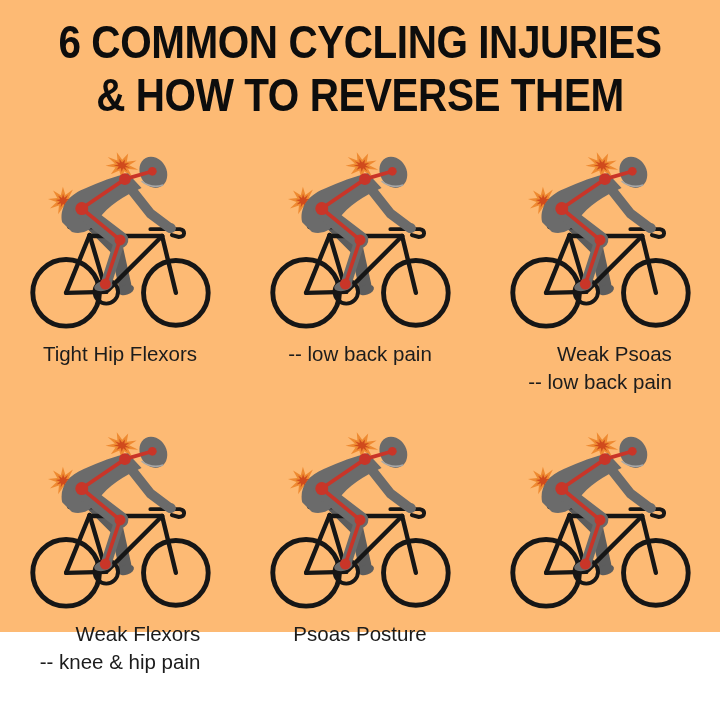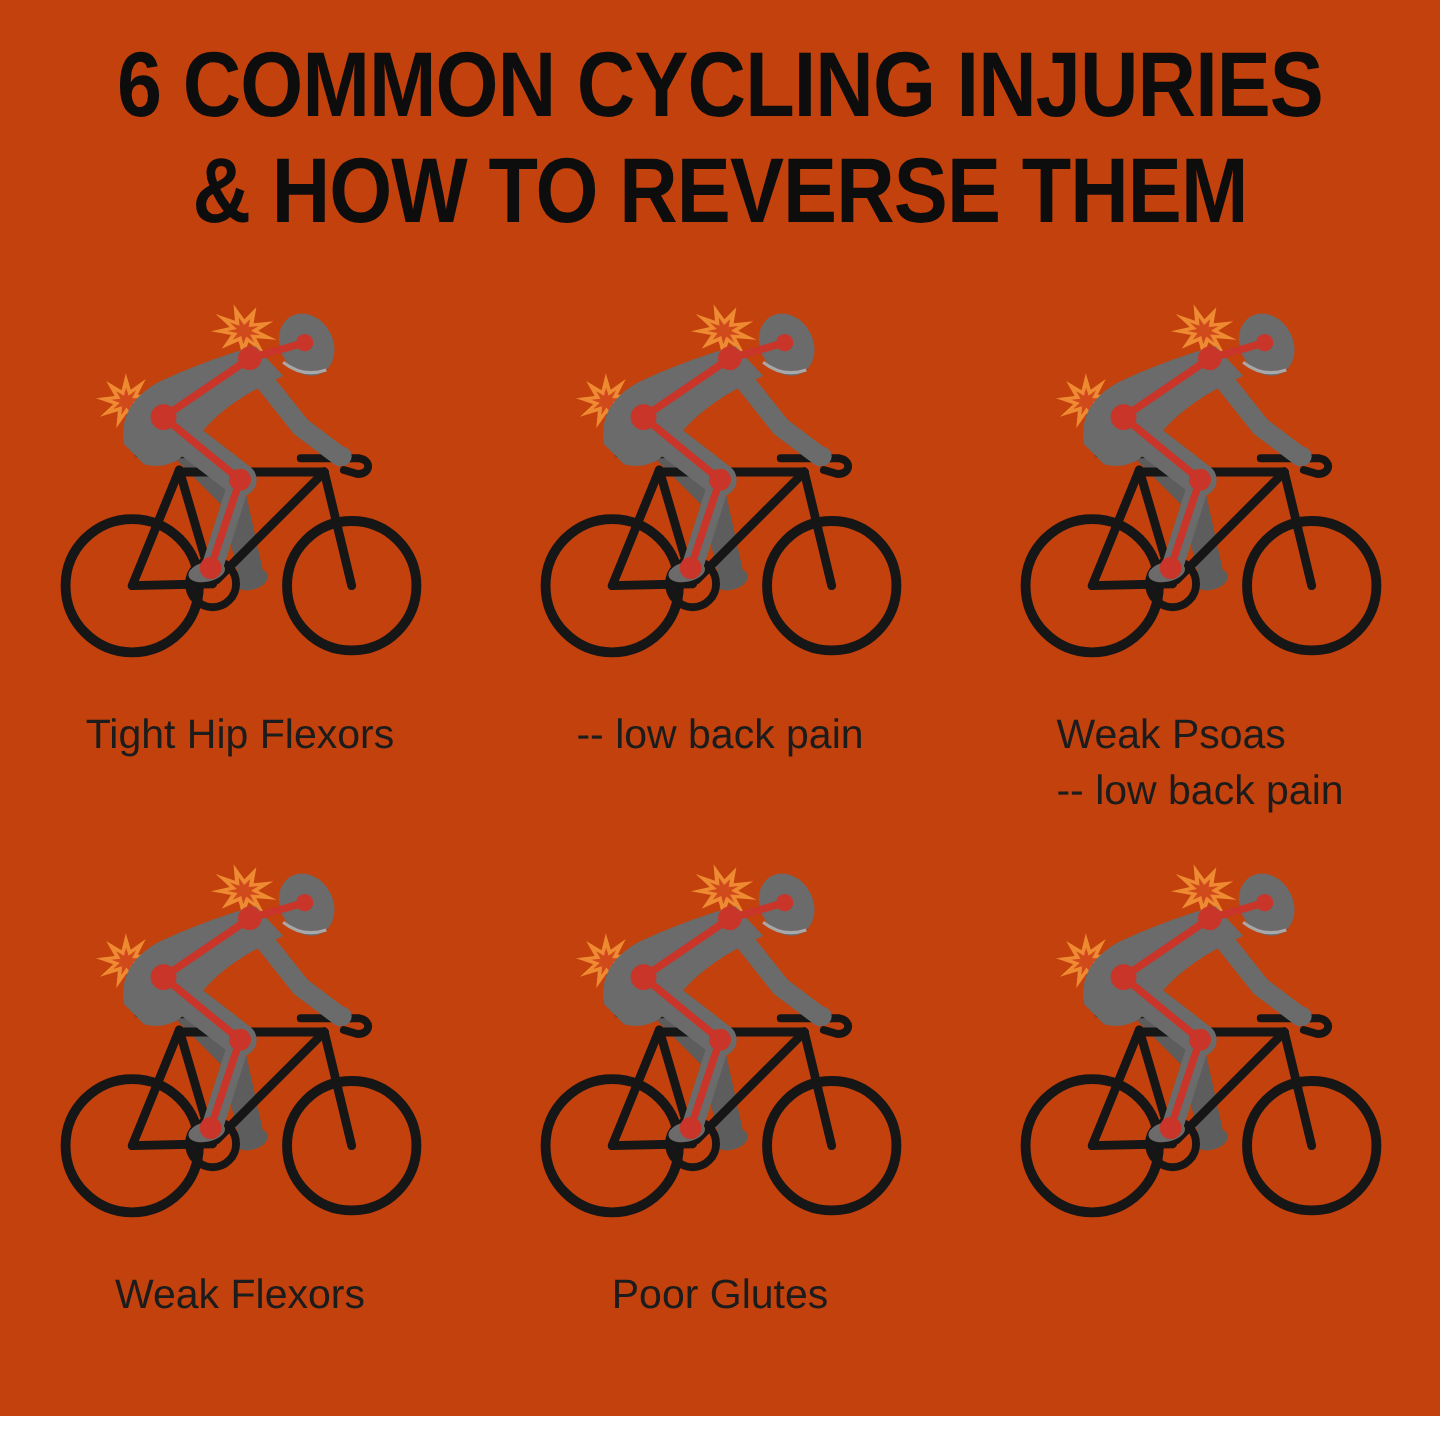--- a/index.html
+++ b/index.html
@@ -1,34 +1,34 @@
 <!DOCTYPE html>
 <html><head>
 <meta charset="utf-8">
 <style>
   html,body{margin:0;padding:0;}
   body{
     width:720px;height:720px;background:#ffffff;overflow:hidden;
     font-family:"Liberation Sans","DejaVu Sans",sans-serif;position:relative;
   }
-  .poster{width:720px;height:708px;position:relative;background:#c2410c;}
+  .poster{width:720px;height:632px;position:relative;background:#fdba74;}
   .title{
     position:absolute;top:16px;left:0;width:720px;text-align:center;
     font-weight:bold;color:#0d0d0d;font-size:46px;line-height:1.16;
     letter-spacing:-0.5px;transform:scaleX(0.88);transform-origin:50% 0;
     margin:0;
   }
   .title span{display:block;}
   .grid{
     position:absolute;top:138px;left:0;width:720px;
     display:grid;grid-template-columns:repeat(3,240px);grid-auto-rows:280px;
   }
   .card{display:flex;flex-direction:column;align-items:center;}
   .card svg.cyclist{width:226px;height:196px;flex:0 0 auto;}
-  .label{margin-top:20px;text-align:left;color:#1c1c1c;}
+  .label{margin-top:6px;text-align:right;color:#1c1c1c;}
   .label .line{
     font-size:20.5px;line-height:28px;max-width:205px;margin:0 auto;
   }
   .hidden-defs{position:absolute;width:0;height:0;overflow:hidden;}
 </style>
 </head>
 <body>
 
 <svg class="hidden-defs" aria-hidden="true">
   <defs>
@@ -125,29 +125,30 @@
         <div class="line">-- low back pain</div>
       </div>
     </div>
 
     <div class="card">
       <svg class="cyclist" viewBox="0 0 230 200">
           <use href="#cyclist-art"></use>
         </svg>
       <div class="label">
         <div class="line">Weak Flexors</div>
+        <div class="line">-- knee &amp; hip pain</div>
       </div>
     </div>
 
     <div class="card">
       <svg class="cyclist" viewBox="0 0 230 200">
           <use href="#cyclist-art"></use>
         </svg>
       <div class="label">
-        <div class="line">Poor Glutes</div>
+        <div class="line">Psoas Posture</div>
       </div>
     </div>
 
     <div class="card">
       <svg class="cyclist" viewBox="0 0 230 200">
           <use href="#cyclist-art"></use>
         </svg>
     </div>
 
   </div>

